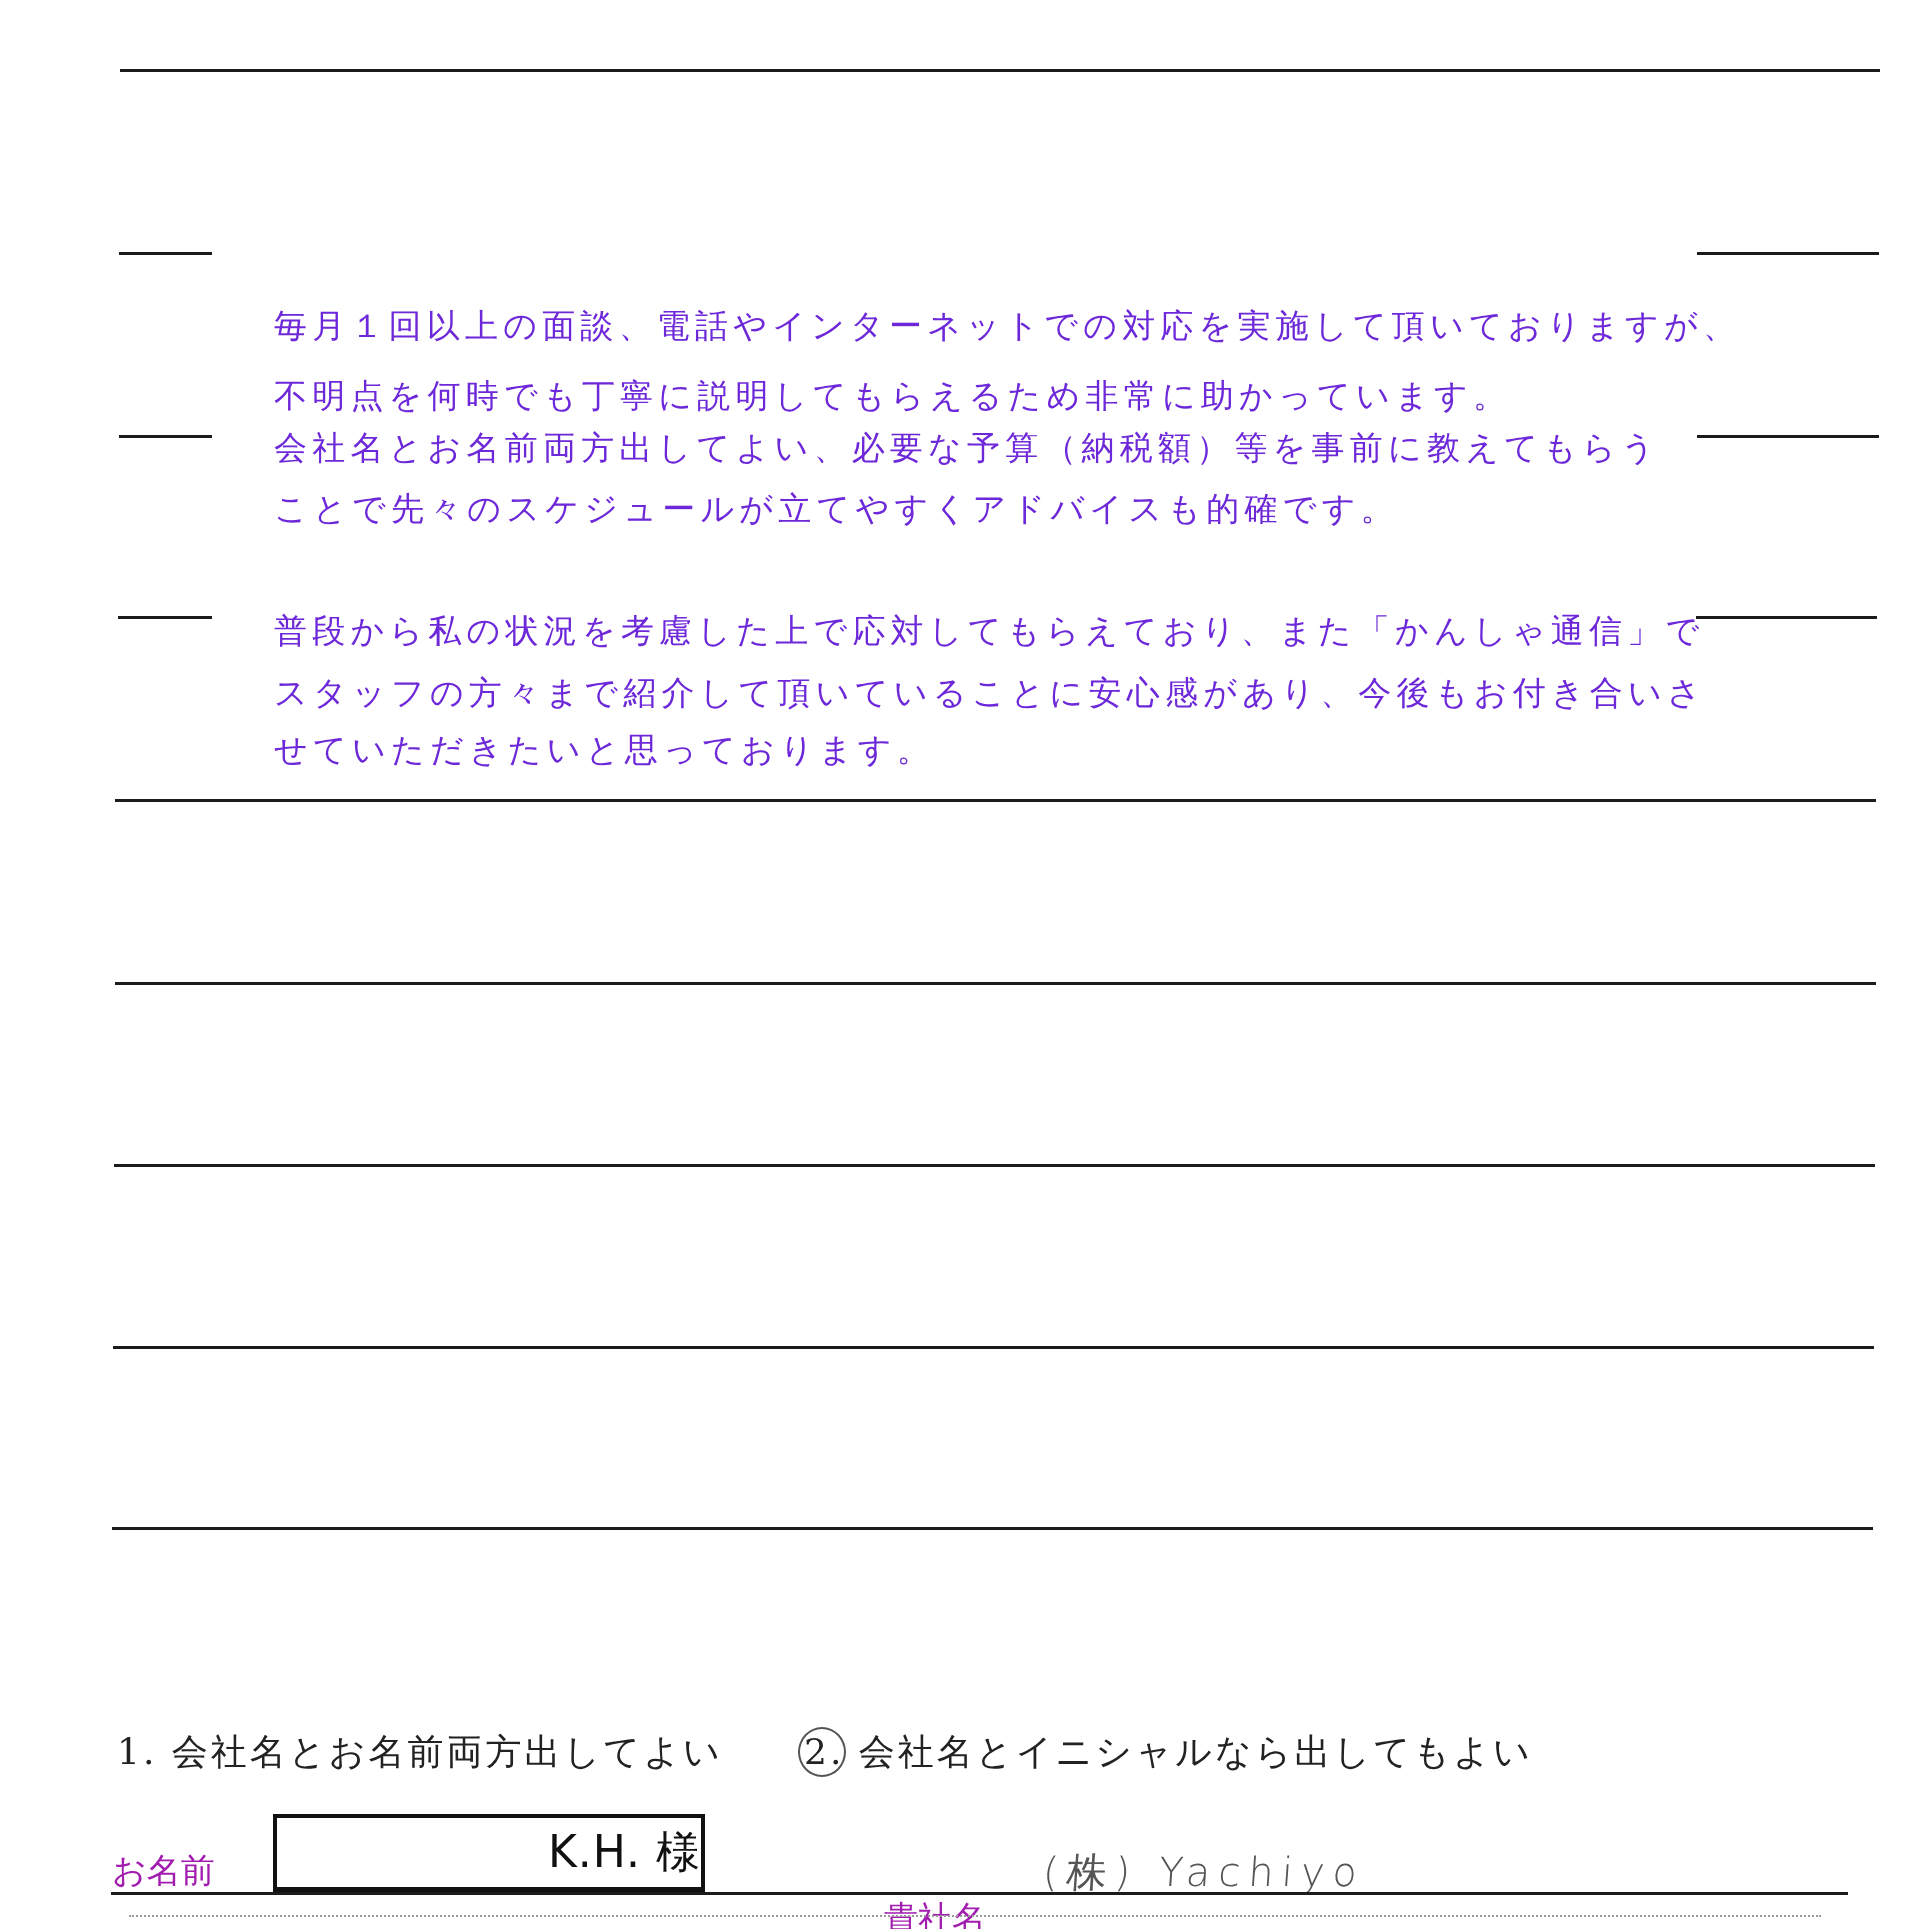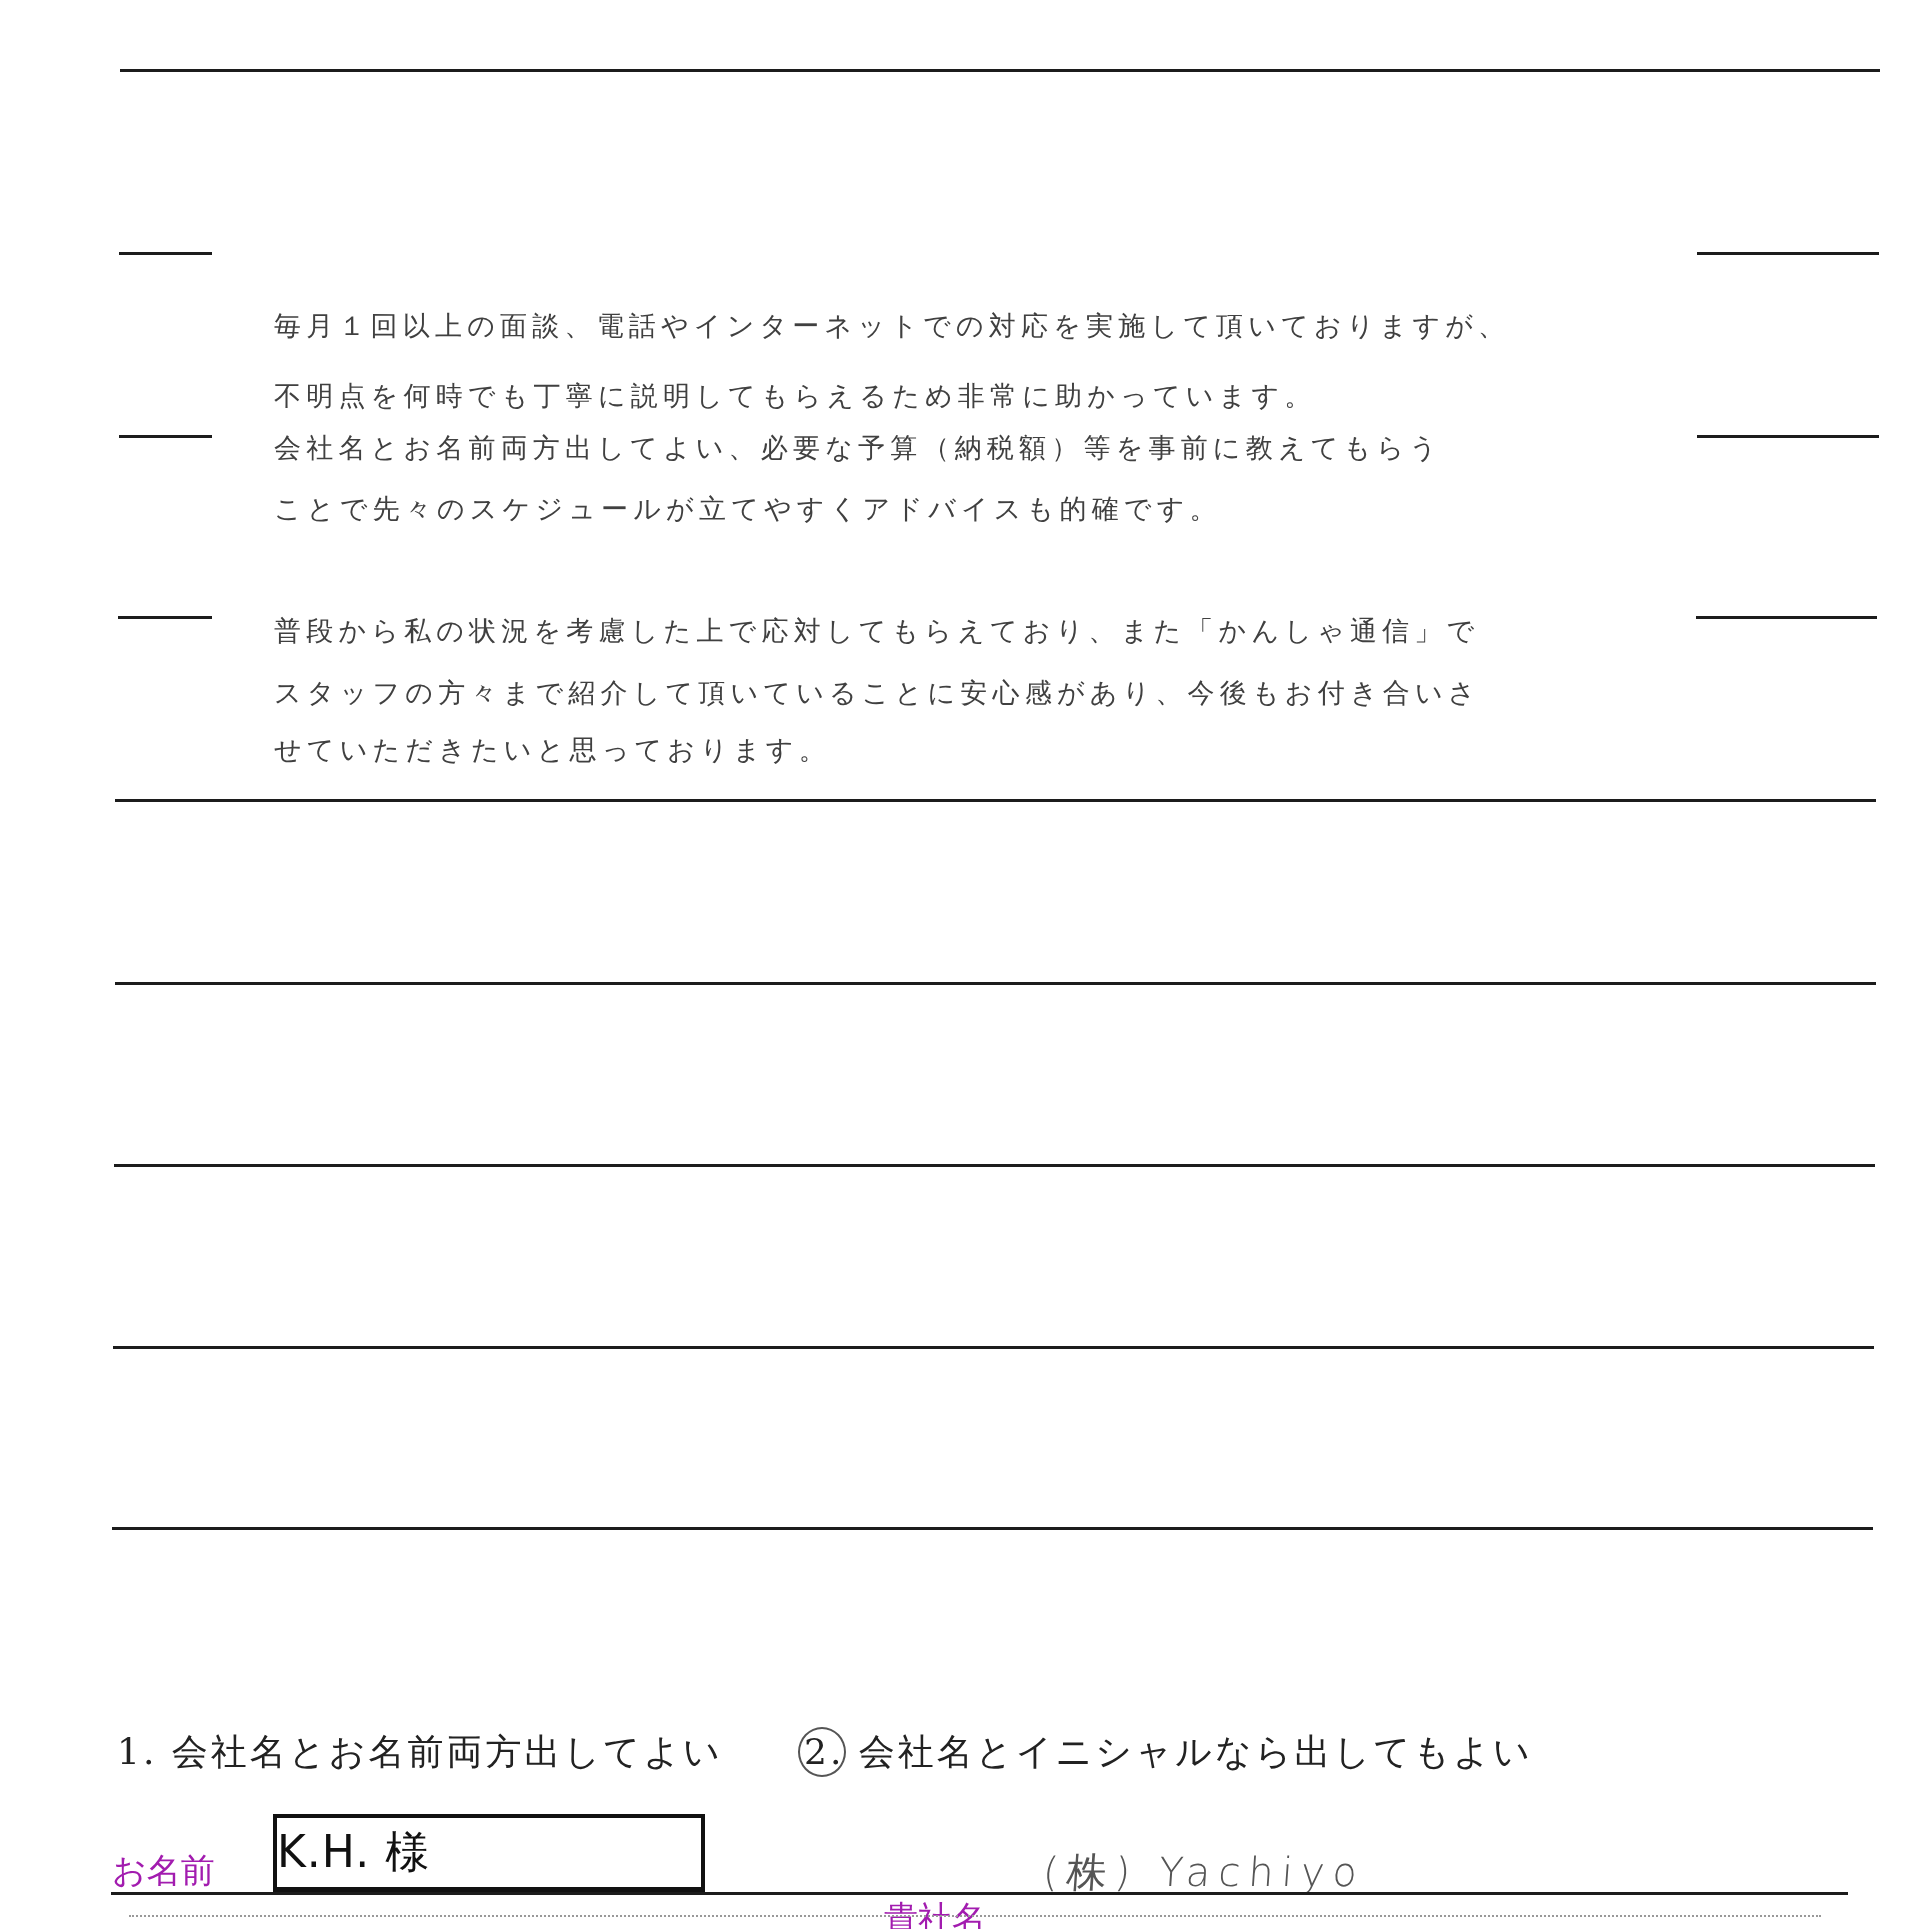--- a/index.html
+++ b/index.html
@@ -1,32 +1,32 @@
 <!DOCTYPE html>
 <html><head>
 <meta charset="utf-8">
 <style>
   html, body { margin: 0; padding: 0; background: #ffffff; }
   body { width: 1910px; height: 1929px; position: relative; overflow: hidden;
          font-family: "DejaVu Serif", "Liberation Serif", serif; color: #1a1a1a; }
   .rule { position: absolute; height: 3px; background: #1c1c1c; }
-  .body-line { position: absolute; left: 274px; font-size: 27px; letter-spacing: 5.2px;
-               white-space: nowrap; line-height: 40px; color: #404040; }
+  .body-line { position: absolute; left: 274px; font-size: 33px; letter-spacing: 5.2px;
+               white-space: nowrap; line-height: 40px; color: #6d28d9; }
   .options { position: absolute; left: 117px; top: 1728px; font-size: 36px; white-space: nowrap;
              letter-spacing: 3px; color: #222; }
   .opt { display: inline-block; }
   .opt2 { position: absolute; left: 687px; top: 0; }
   .circled-num { display: inline-block; position: relative; }
   .circle { position: absolute; left: -6px; top: -4px; width: 44px; height: 46px;
             border: 2px solid #555; border-radius: 50%; }
   .label { position: absolute; font-family: "DejaVu Sans", "Liberation Sans", sans-serif;
            font-size: 34px; color: #a21caf; }
   .name-box { position: absolute; left: 273px; top: 1814px; width: 432px; height: 78px;
               border: 4px solid #111; border-bottom-width: 5px; display: flex;
-              align-items: center; justify-content: flex-start; box-sizing: border-box; }
+              align-items: center; justify-content: flex-end; box-sizing: border-box; }
   .name-value { font-family: "DejaVu Sans", "Liberation Sans", sans-serif; font-size: 44px;
                 color: #111; letter-spacing: 1px; }
   .handwritten { position: absolute; left: 1043px; top: 1845px; font-family: "DejaVu Sans", sans-serif;
                  font-size: 40px; font-weight: 200; color: #555; letter-spacing: 8px;
                  transform: skewX(-4deg); }
   .under-dots { position: absolute; left: 129px; top: 1915px; width: 1692px; height: 4px;
                 border-top: 2px dotted #999; }
 </style>
 </head>
 <body>

